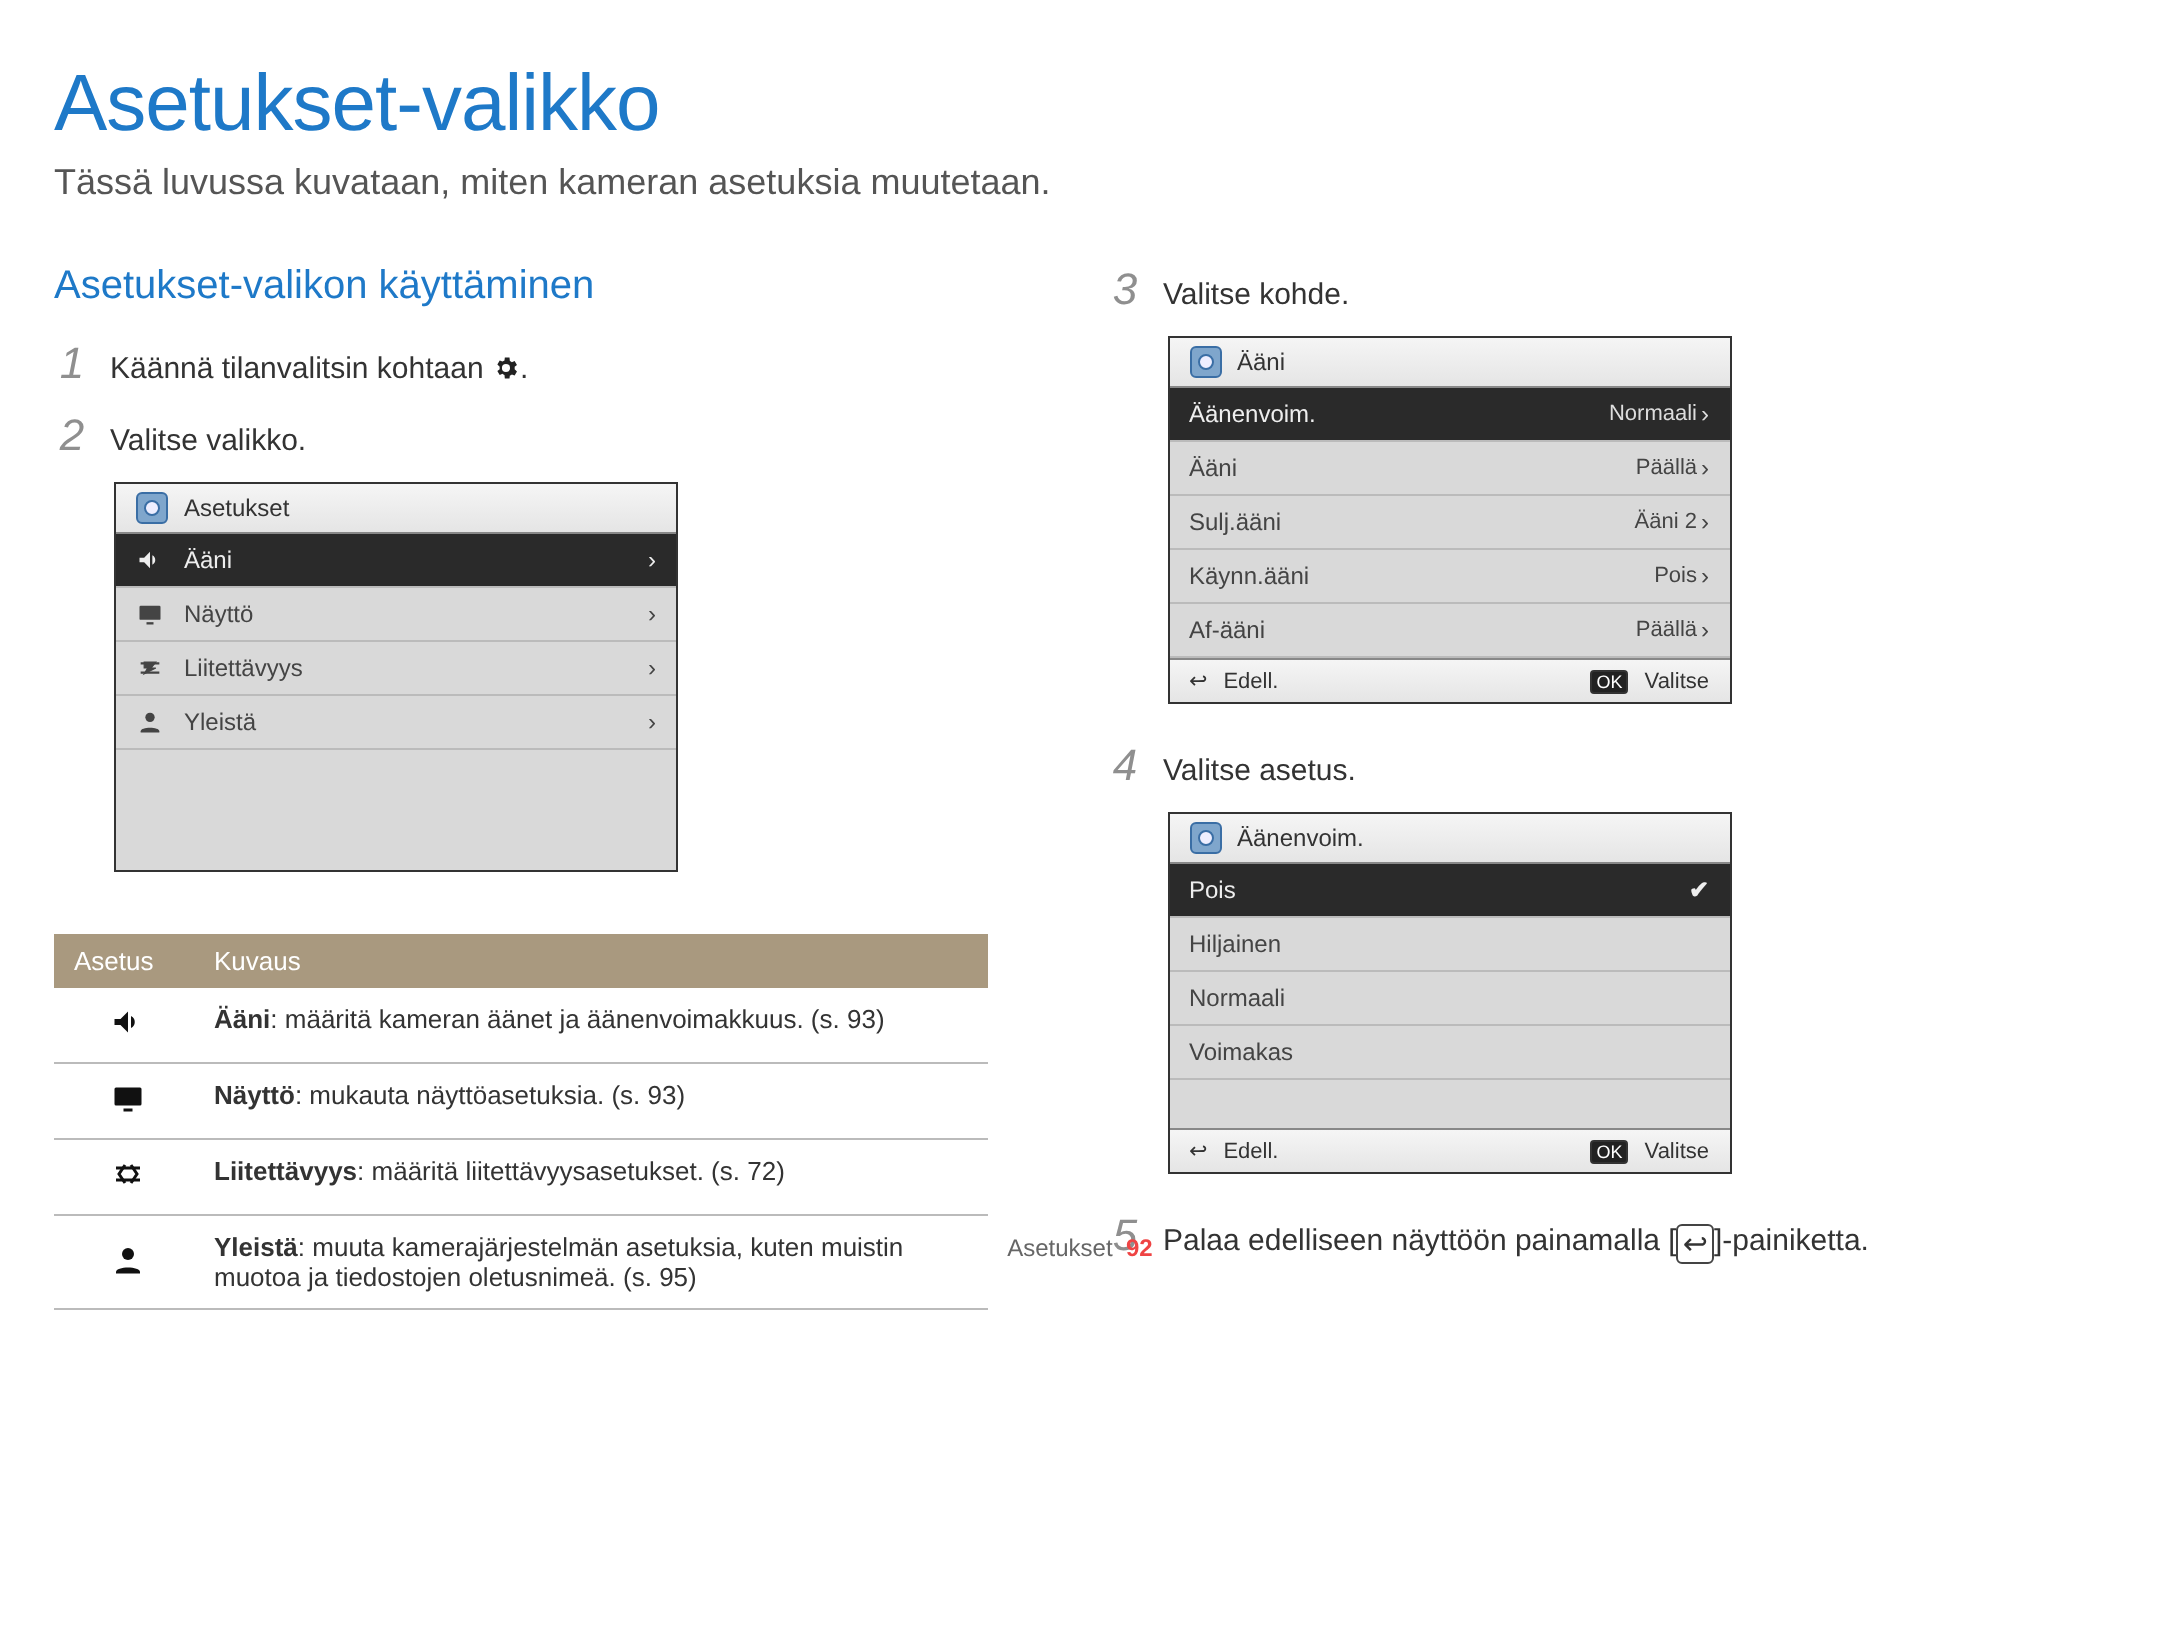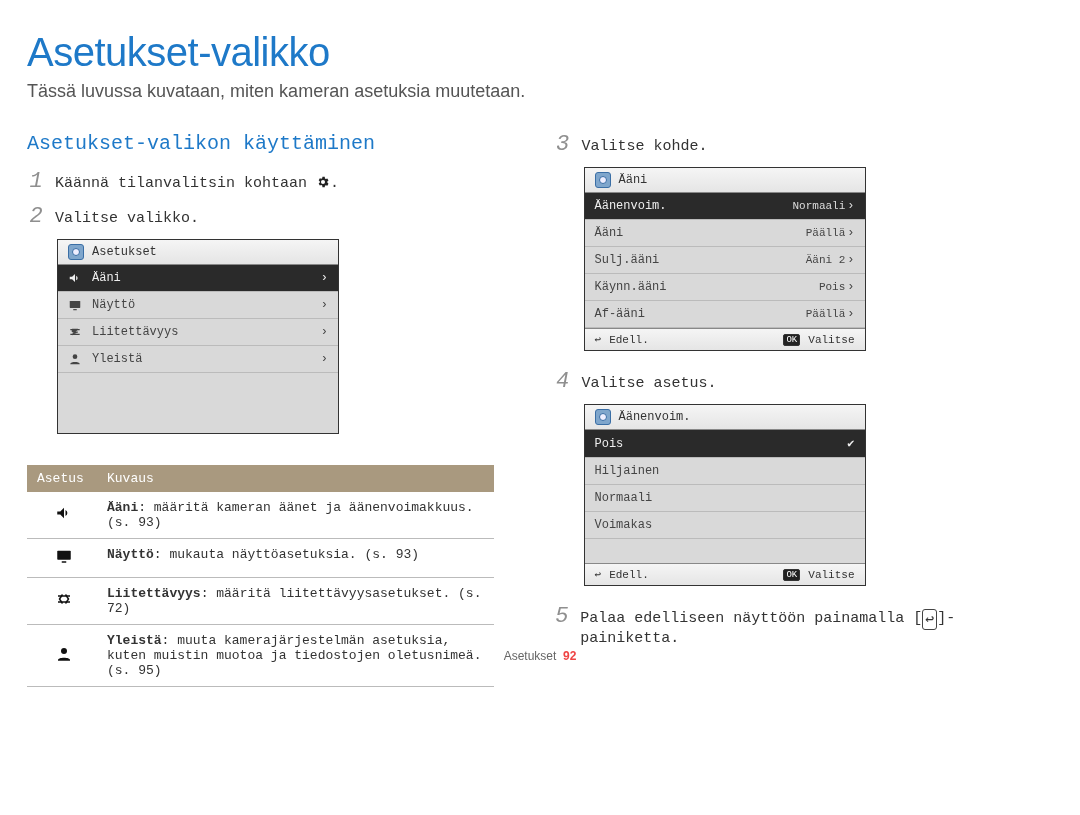--- a/index.html
+++ b/index.html
@@ -27,21 +27,20 @@
     font-size: 18px;
     color: #555;
     margin-bottom: 30px;
   }
   .columns {
     display: flex;
     gap: 60px;
   }
   .col {
     flex: 1;
-    font-family: Liberation Mono, monospace;
   }
   .section-heading {
     color: #1e79c8;
     font-size: 20px;
     margin-bottom: 14px;
   }
   .step {
     display: flex;
     align-items: baseline;
     gap: 10px;

